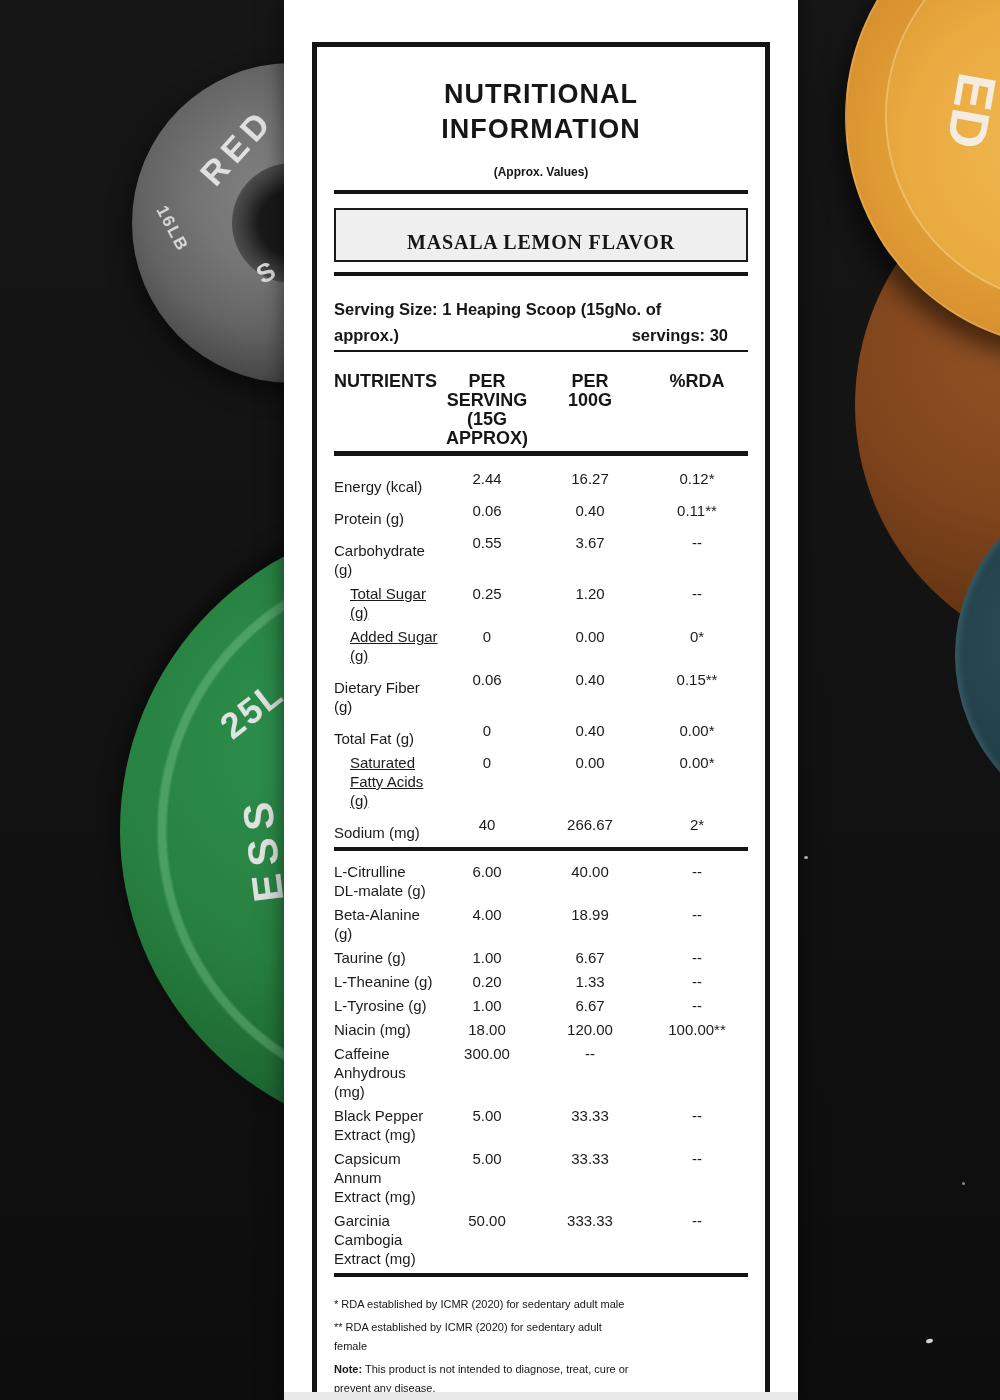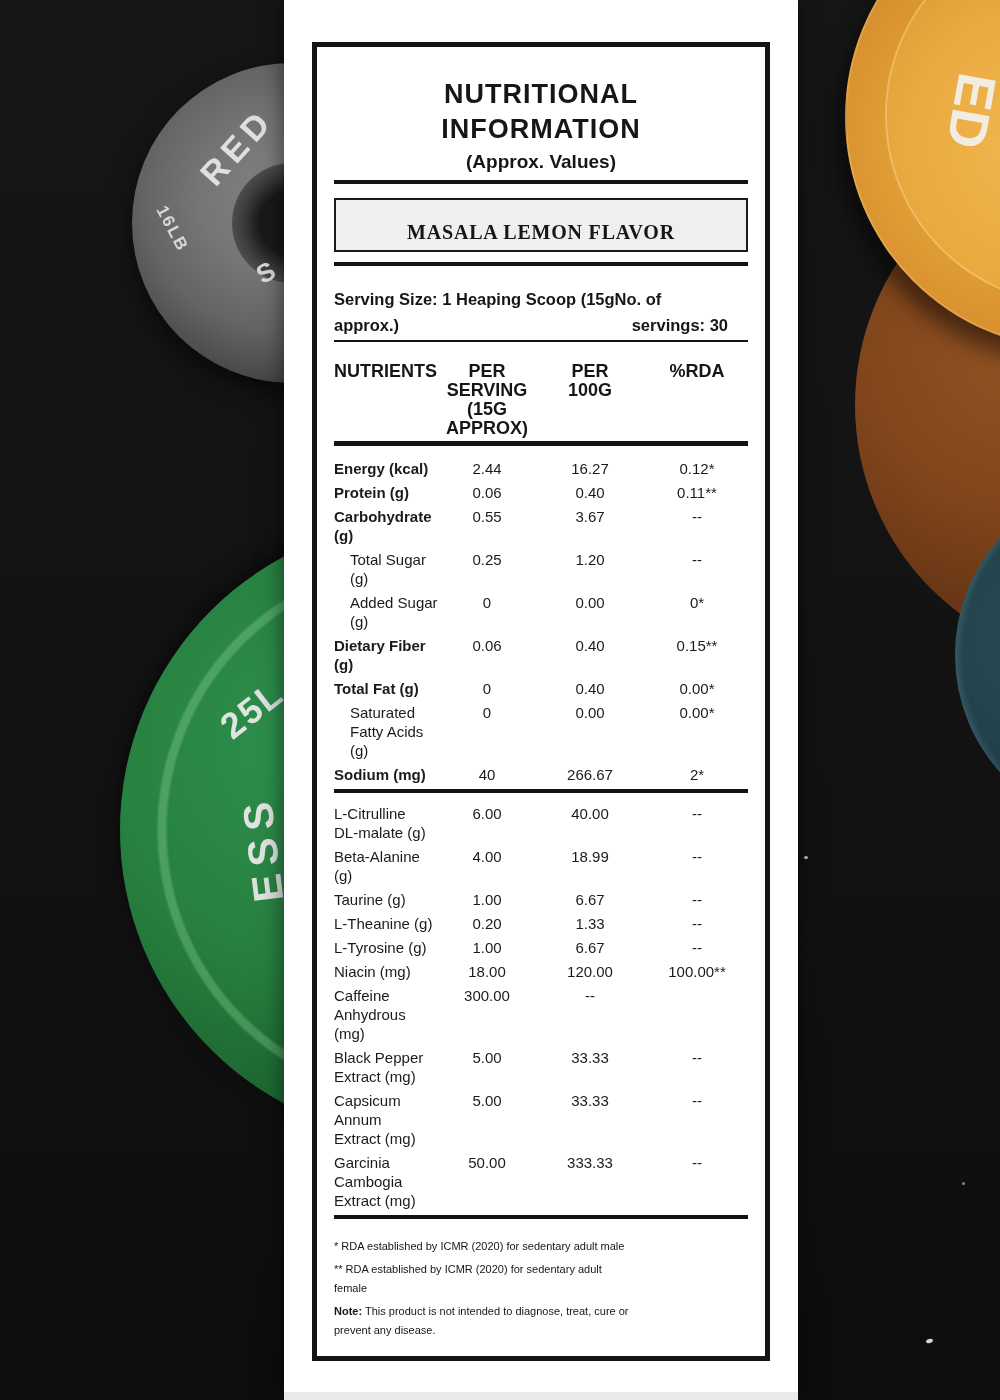--- a/index.html
+++ b/index.html
@@ -57,21 +57,21 @@
 
   
   .panel{position:absolute;left:284px;top:0;width:514px;height:1400px;background:#ffffff;
          box-shadow:0 0 22px rgba(0,0,0,.55);}
   .bottom-strip{position:absolute;left:0;bottom:0;width:514px;height:8px;background:#e9e9ea;}
 
   .lbox{position:absolute;left:28px;top:42px;width:458px;box-sizing:border-box;
         border:5px solid #141414;background:#fff;padding:30px 17px 12px 17px;color:#161616;}
 
   .title{font-size:27px;line-height:35px;font-weight:bold;text-align:center;letter-spacing:1px;}
-  .subtitle{margin-top:5px;font-size:19px;line-height:20px;font-weight:bold;text-align:center;}
+  .subtitle{margin-top:15px;font-size:12px;line-height:20px;font-weight:bold;text-align:center;}
 
   .rule{background:#141414;}
   .r1{margin-top:8px;height:4px;}
   .flavor{margin-top:14px;height:54px;box-sizing:border-box;border:2px solid #1a1a1a;background:#efeff0;
           display:flex;align-items:flex-end;justify-content:center;padding-bottom:6px;
           font-size:20px;font-weight:bold;letter-spacing:.8px;font-family:Liberation Serif, serif;}
   .r2{margin-top:10px;height:4px;}
   .serving{margin-top:20px;font-size:16.5px;font-weight:bold;line-height:26px;}
   .serving2{display:flex;justify-content:space-between;padding-right:20px;}
   .r3{margin-top:2px;height:2px;}
@@ -82,22 +82,22 @@
   .hc0{text-align:left;}
   .r4{margin-top:3px;height:5px;}
 
   .rows{padding-top:13px;}
   #ingredient-rows{padding-top:11px;}
   .trow{display:grid;grid-template-columns:110px 86px 120px 94px;margin-bottom:5px;
         font-size:15px;line-height:19px;}
   .cell{color:#1b1b1b;}
   .c0{white-space:pre-line;}
   .c1,.c2,.c3{text-align:center;}
-  .trow.bold .c0{font-weight:bold;}
-  .trow.indent .c0{padding-left:16px;}
+  .trow.bold .c0{font-weight:normal;margin-top:8px;}
+  .trow.indent .c0{padding-left:16px;text-decoration:underline;}
 
   .r5{height:4px;}
   .ing-head{margin-top:12px;font-size:17px;line-height:22px;font-weight:bold;letter-spacing:.3px;}
   .r6{height:4px;}
 
   .footnotes{margin-top:18px;font-size:11px;line-height:19px;}
   .fn{margin-bottom:4px;}
   .prewrap{white-space:pre-line;}
   .note .b{font-weight:bold;}
 </style>

